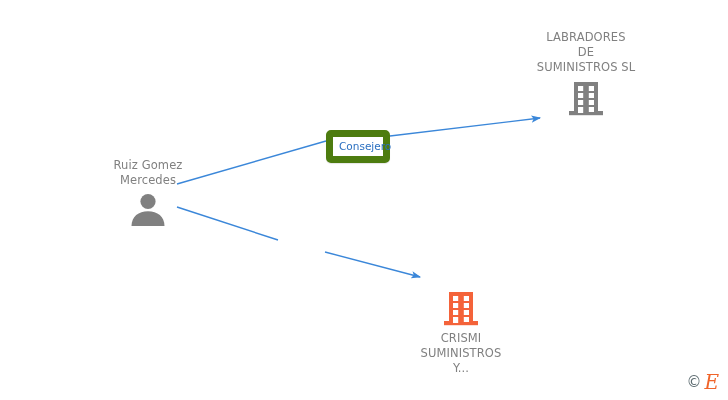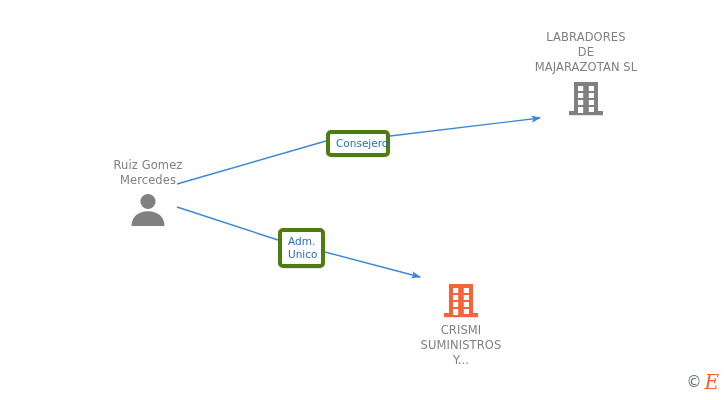--- a/index.html
+++ b/index.html
@@ -50,31 +50,31 @@
 
   #node-company-1 {
     left: 516px;
     top: 30px;
     width: 140px;
   }
   #node-company-1 .node-icon { margin-top: 6px; }
 
   #node-company-2 {
     left: 396px;
-    top: 283px;
+    top: 291px;
     width: 130px;
   }
   #node-company-2 .node-label-below { margin-top: 4px; }
 
   
   .edge-label {
     position: absolute;
     box-sizing: border-box;
     background: #ffffff;
-    border: 4px solid #4d7c0f;
+    border: 7px solid #4d7c0f;
     border-radius: 5px;
     color: #2a6fc0;
     font-size: 10.5px;
     line-height: 13px;
     text-align: center;
     padding: 3px 6px;
     white-space: pre-line;
     box-shadow: 0 1px 1px rgba(0,0,0,0.10);
   }
   #edge-label-consejero {
@@ -147,21 +147,21 @@
 Mercedes</div>
     <svg class="node-icon" width="42" height="34" viewBox="0 0 42 34" xmlns="http://www.w3.org/2000/svg">
       <circle cx="21" cy="9.5" r="7.6" fill="#808080"></circle>
       <path d="M4.5,34 C4.5,24.5 11.5,19.2 21,19.2 C30.5,19.2 37.5,24.5 37.5,34 Z" fill="#808080"></path>
     </svg>
   </div>
 
   <div class="node" id="node-company-1">
     <div class="node-label">LABRADORES
 DE
-MAJARAZOTAN SL</div>
+SUMINISTROS SL</div>
     <svg class="node-icon" width="38" height="36" viewBox="0 0 38 36" xmlns="http://www.w3.org/2000/svg">
 
       <rect x="7" y="1" width="24" height="31" fill="#808080"></rect>
 
       <rect x="2" y="30" width="34" height="4.2" fill="#808080"></rect>
 
       <rect x="11" y="5" width="5.2" height="5" fill="#ffffff"></rect>
       <rect x="21.8" y="5" width="5.2" height="5" fill="#ffffff"></rect>
       <rect x="11" y="12" width="5.2" height="5" fill="#ffffff"></rect>
       <rect x="21.8" y="12" width="5.2" height="5" fill="#ffffff"></rect>
@@ -186,21 +186,19 @@
       <rect x="11" y="26" width="5.2" height="6" fill="#ffffff"></rect>
       <rect x="21.8" y="26" width="5.2" height="5" fill="#ffffff"></rect>
     </svg>
     <div class="node-label node-label-below">CRISMI
 SUMINISTROS
 Y...</div>
   </div>
 
   <div class="edge-label" id="edge-label-consejero">Consejero</div>
 
-  <div class="edge-label" id="edge-label-adm-unico">Adm.
-Unico</div>
 
   <div id="watermark">
     <span class="wm-c">©</span>
     <span class="wm-e">E</span>
   </div>
 
 </div>
 
 </body></html>

